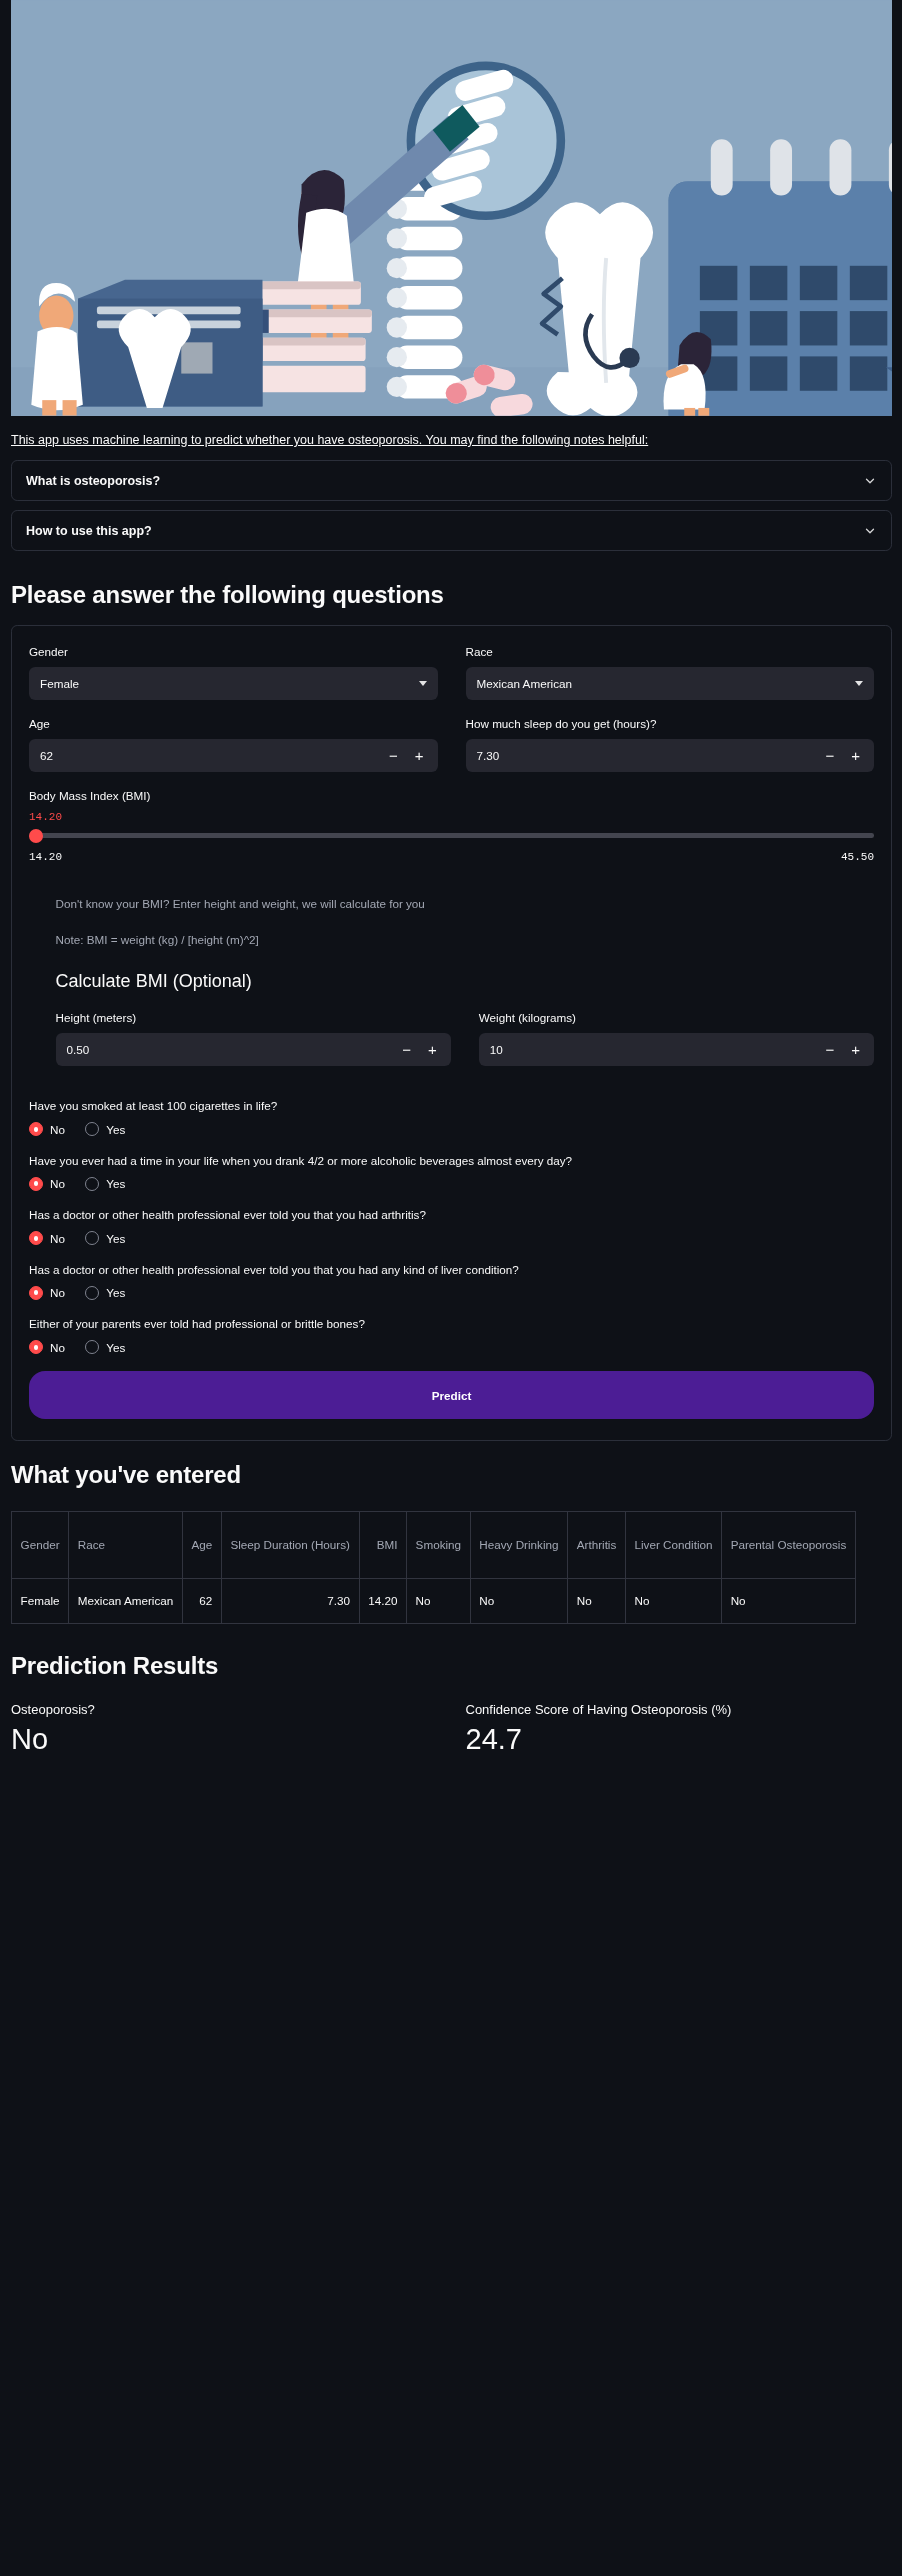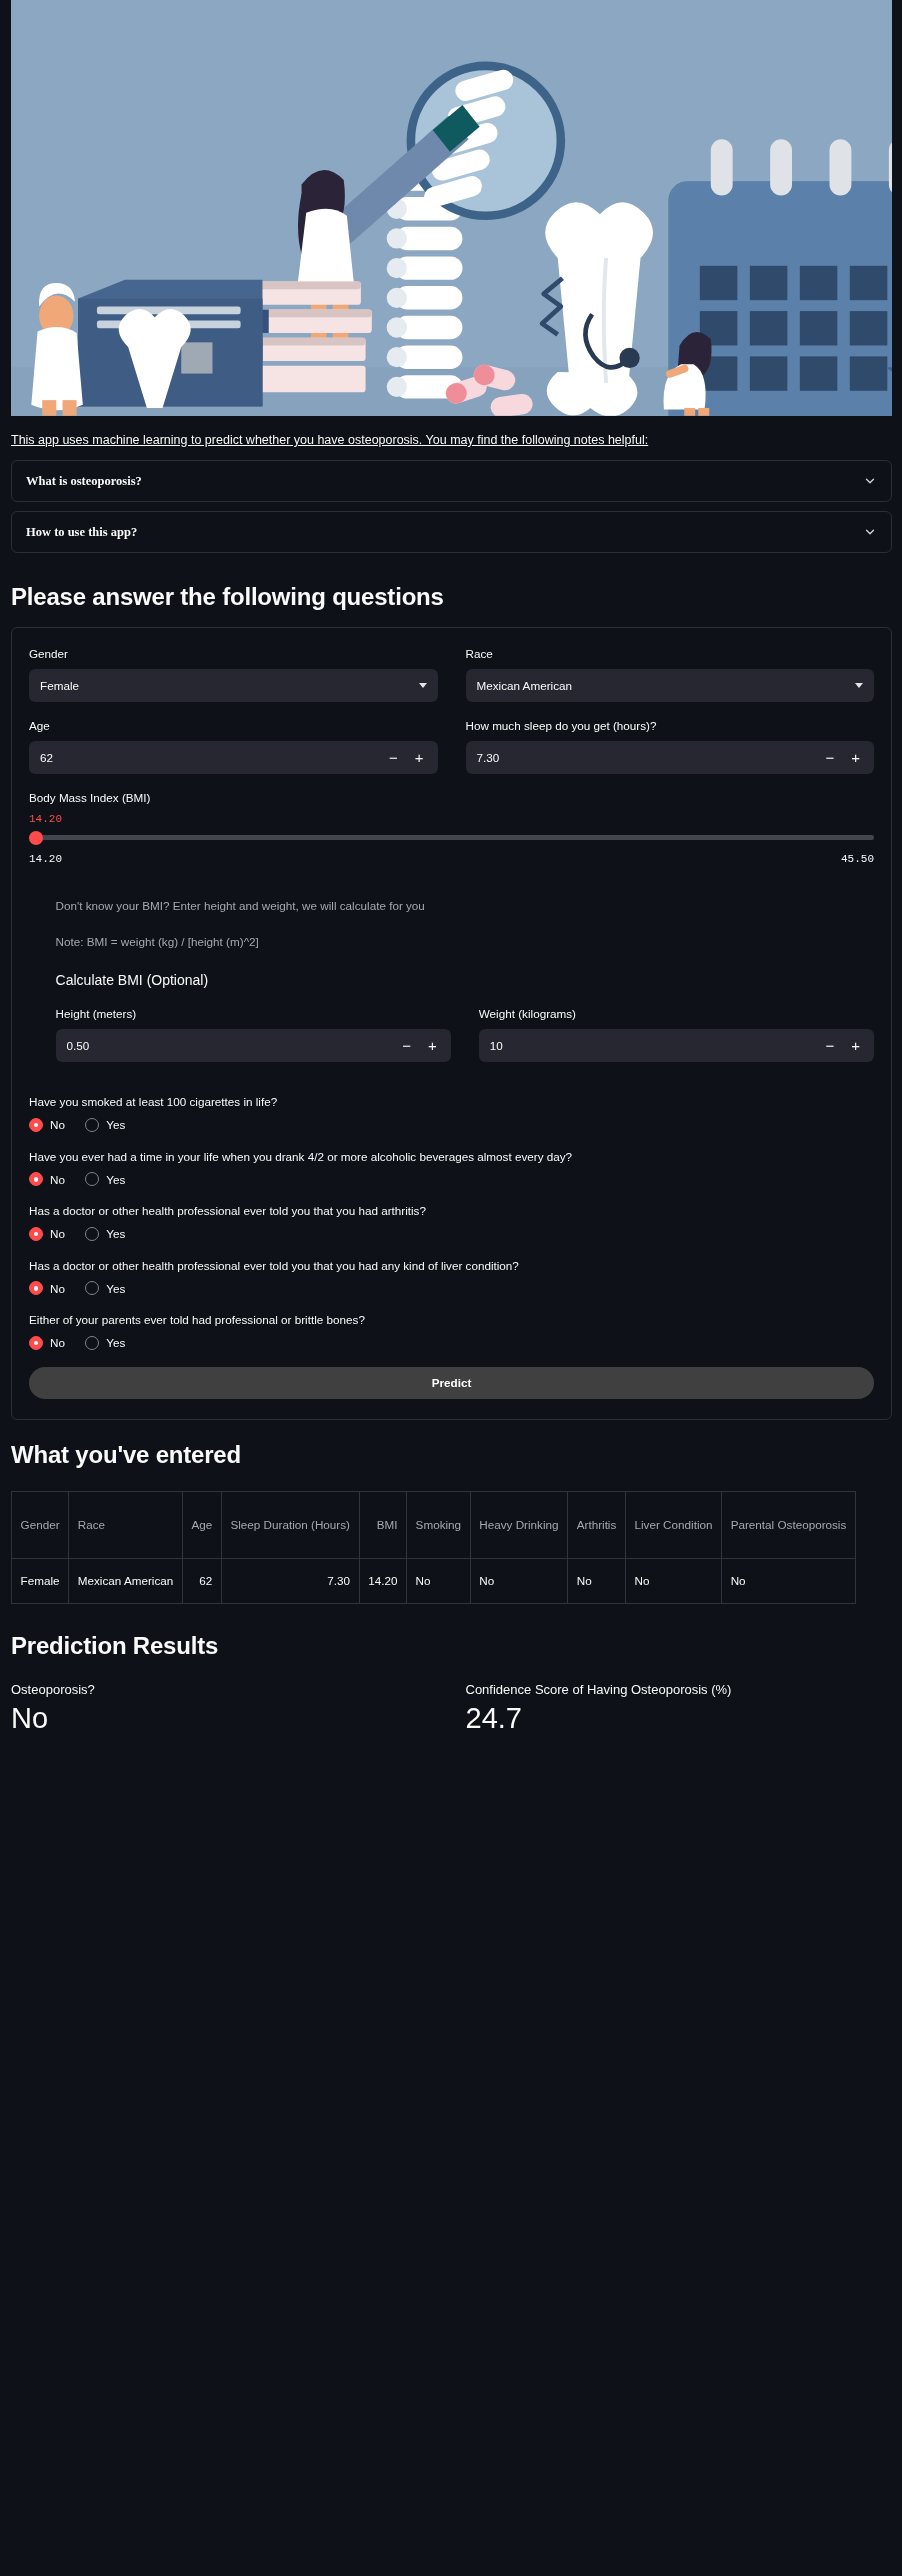--- a/index.html
+++ b/index.html
@@ -48,21 +48,20 @@
   
   .expander {
     border: 0.8px solid #2b2f3a;
     border-radius: 6.2px;
     background: #0e1117;
     margin-bottom: 9.4px;
     padding: 12.5px 14px;
     display: flex;
     align-items: center;
     justify-content: space-between;
-    font-family: Liberation Serif, serif;
   }
   .expander-label { font-size: 12.5px; font-weight: 700; }
   .chev { width: 14px; height: 14px; opacity: .85; }
 
   
   .form-box {
     border: 0.8px solid #2b2f3a;
     border-radius: 6.2px;
     padding: 17px 17px 20.3px 17px;
     margin-top: 4.7px;
@@ -138,21 +137,21 @@
   }
 
   .help-block { padding-left: 26.6px; margin-top: 32px; }
   .help-muted {
     font-size: 11.7px;
     color: #a3a8b4;
     line-height: 1.6;
     margin-bottom: 17px;
   }
   .help-plain {
-    font-size: 14px;
+    font-size: 18px;
     color: #fafafa;
     line-height: 1.6;
     margin-bottom: 14px;
   }
 
   
   .question {
     font-size: 11.7px;
     line-height: 1.6;
     margin: 15.6px 0 6.2px 0;
@@ -166,23 +165,23 @@
     background: transparent;
   }
   .radio-mark.sel { background: #ff4b4b; border-color: #ff4b4b; }
   .radio-mark.sel::after {
     content: ""; width: 4.7px; height: 4.7px; border-radius: 50%; background: #fff;
   }
 
   .predict-btn {
     margin-top: 17px;
     width: 100%;
-    height: 32px;
+    height: 48px;
     border-radius: 16px;
-    background: #404040;
+    background: #4c1d95;
     color: #ffffff;
     font-size: 11.7px;
     font-weight: 700;
     display: flex; align-items: center; justify-content: center;
     border: none;
     font-family: "Liberation Sans", sans-serif;
   }
 
   
   table.entered {

